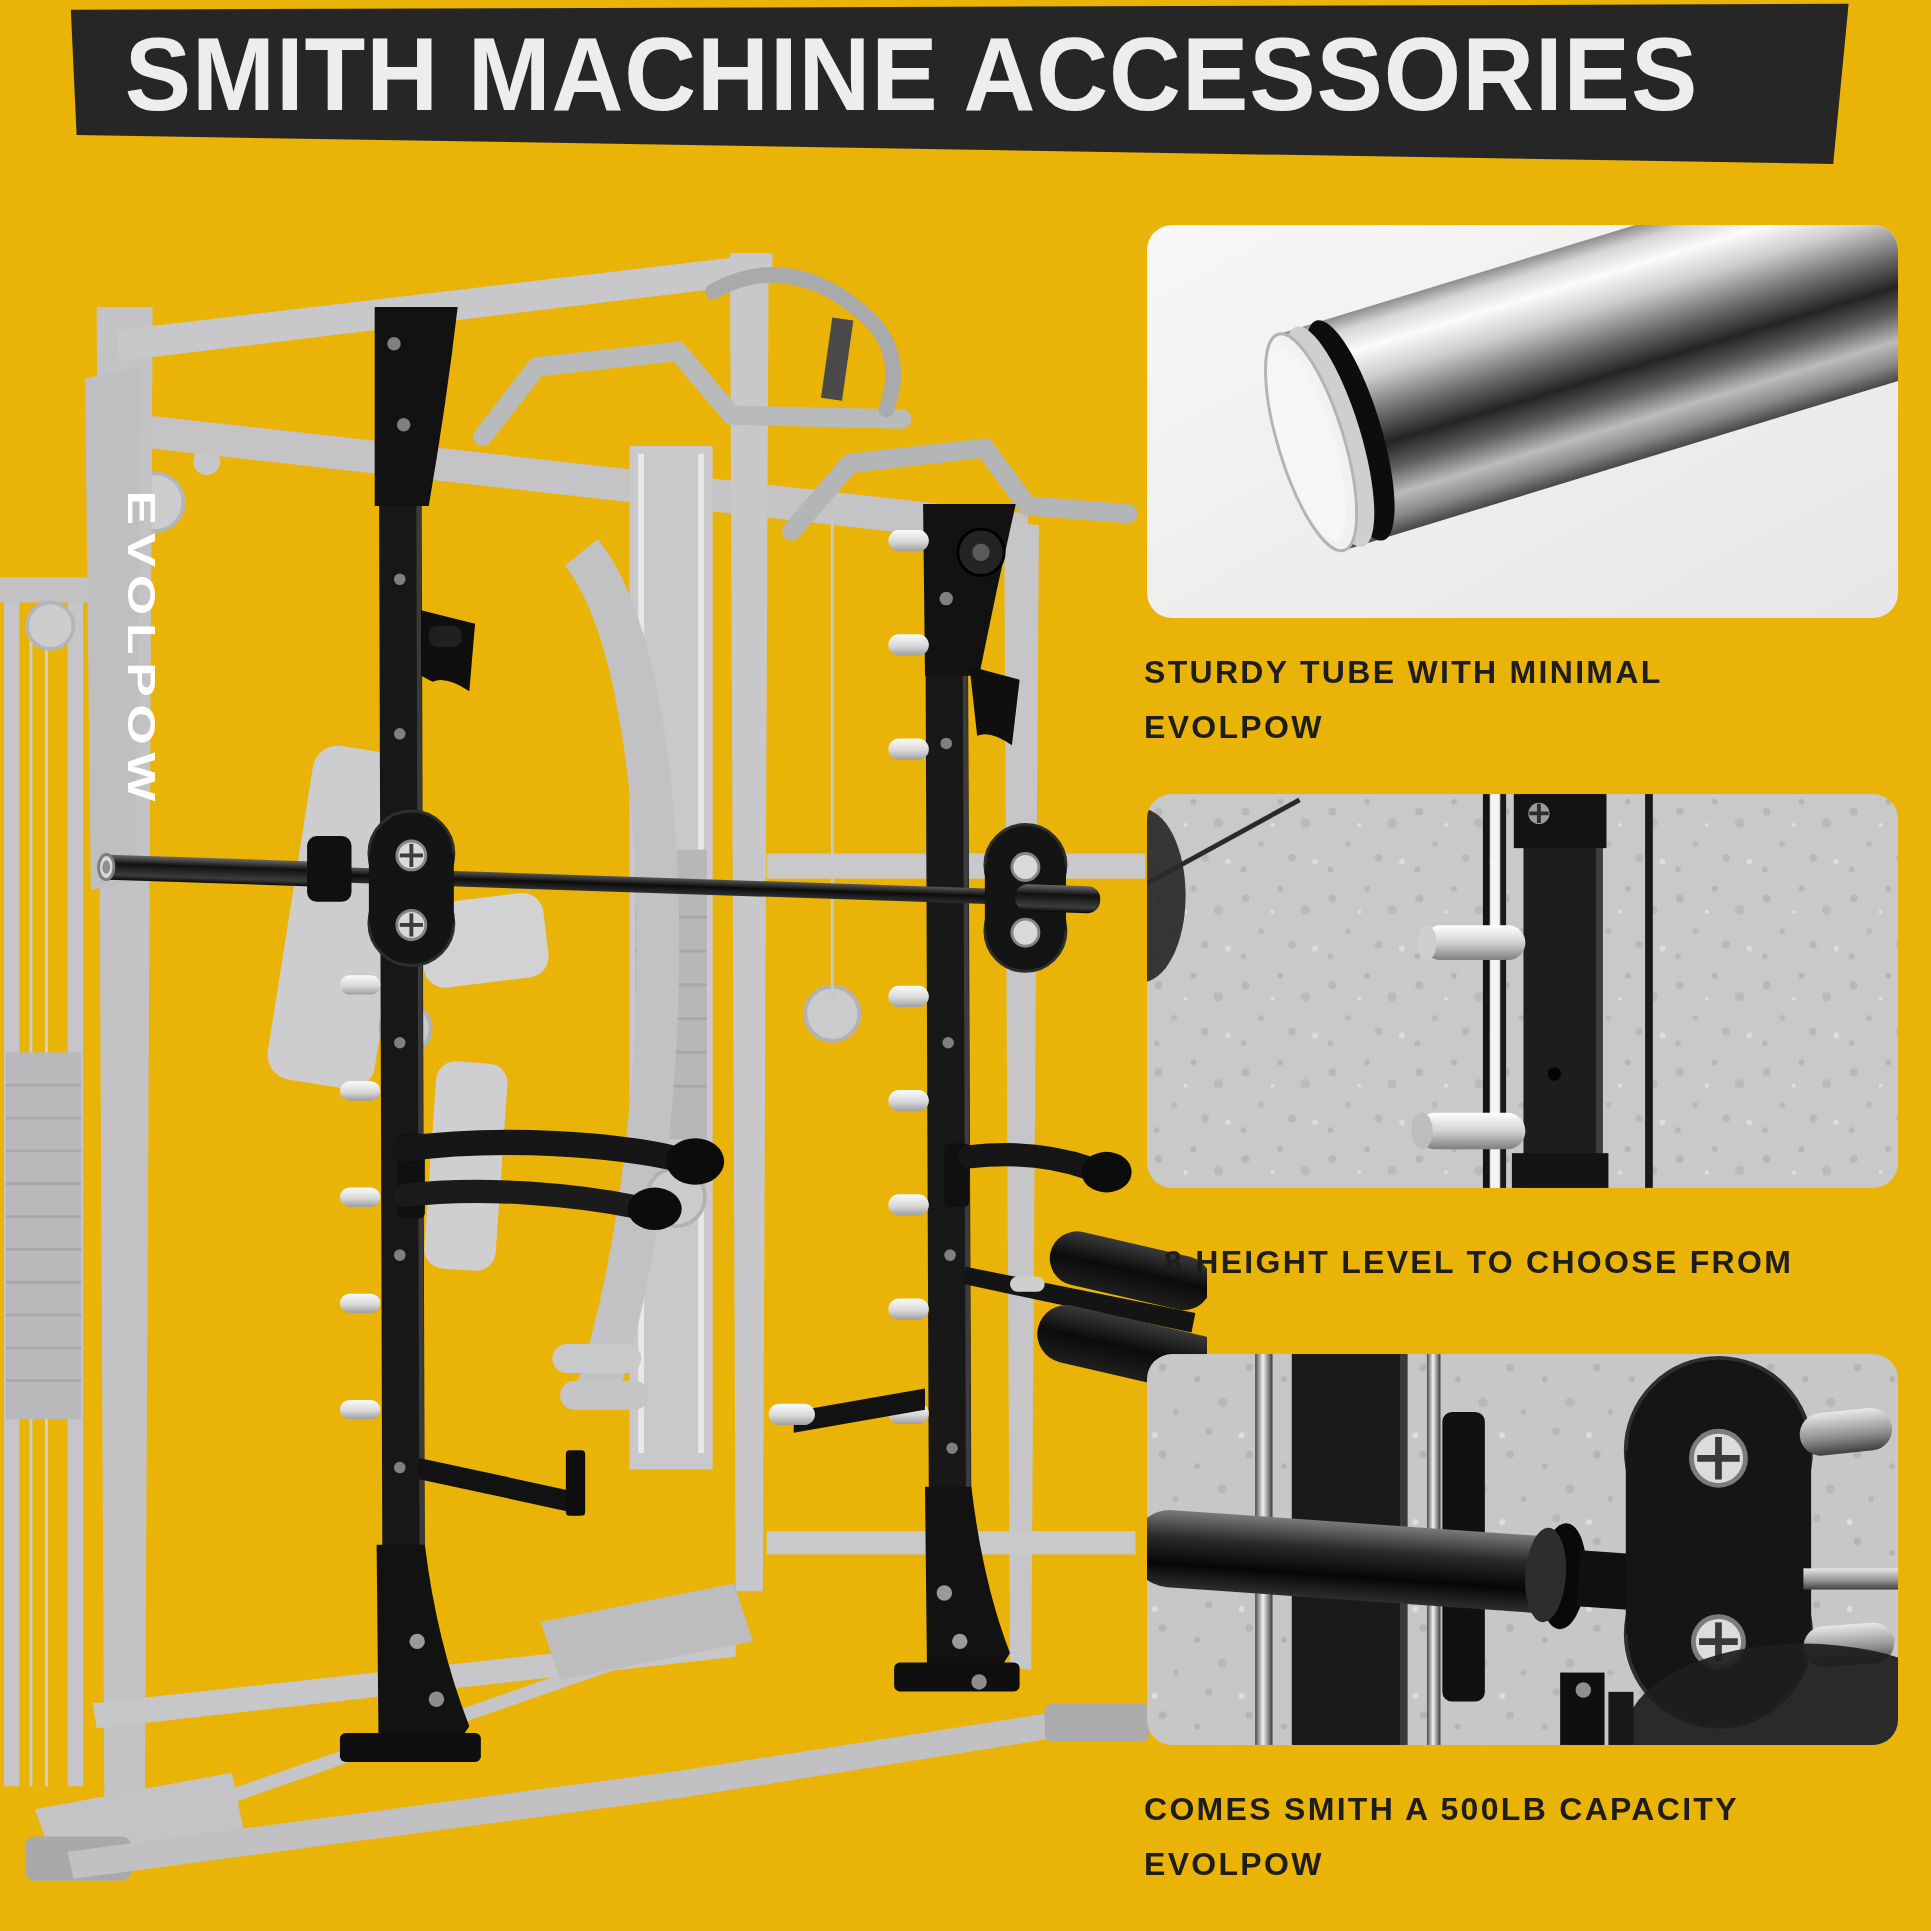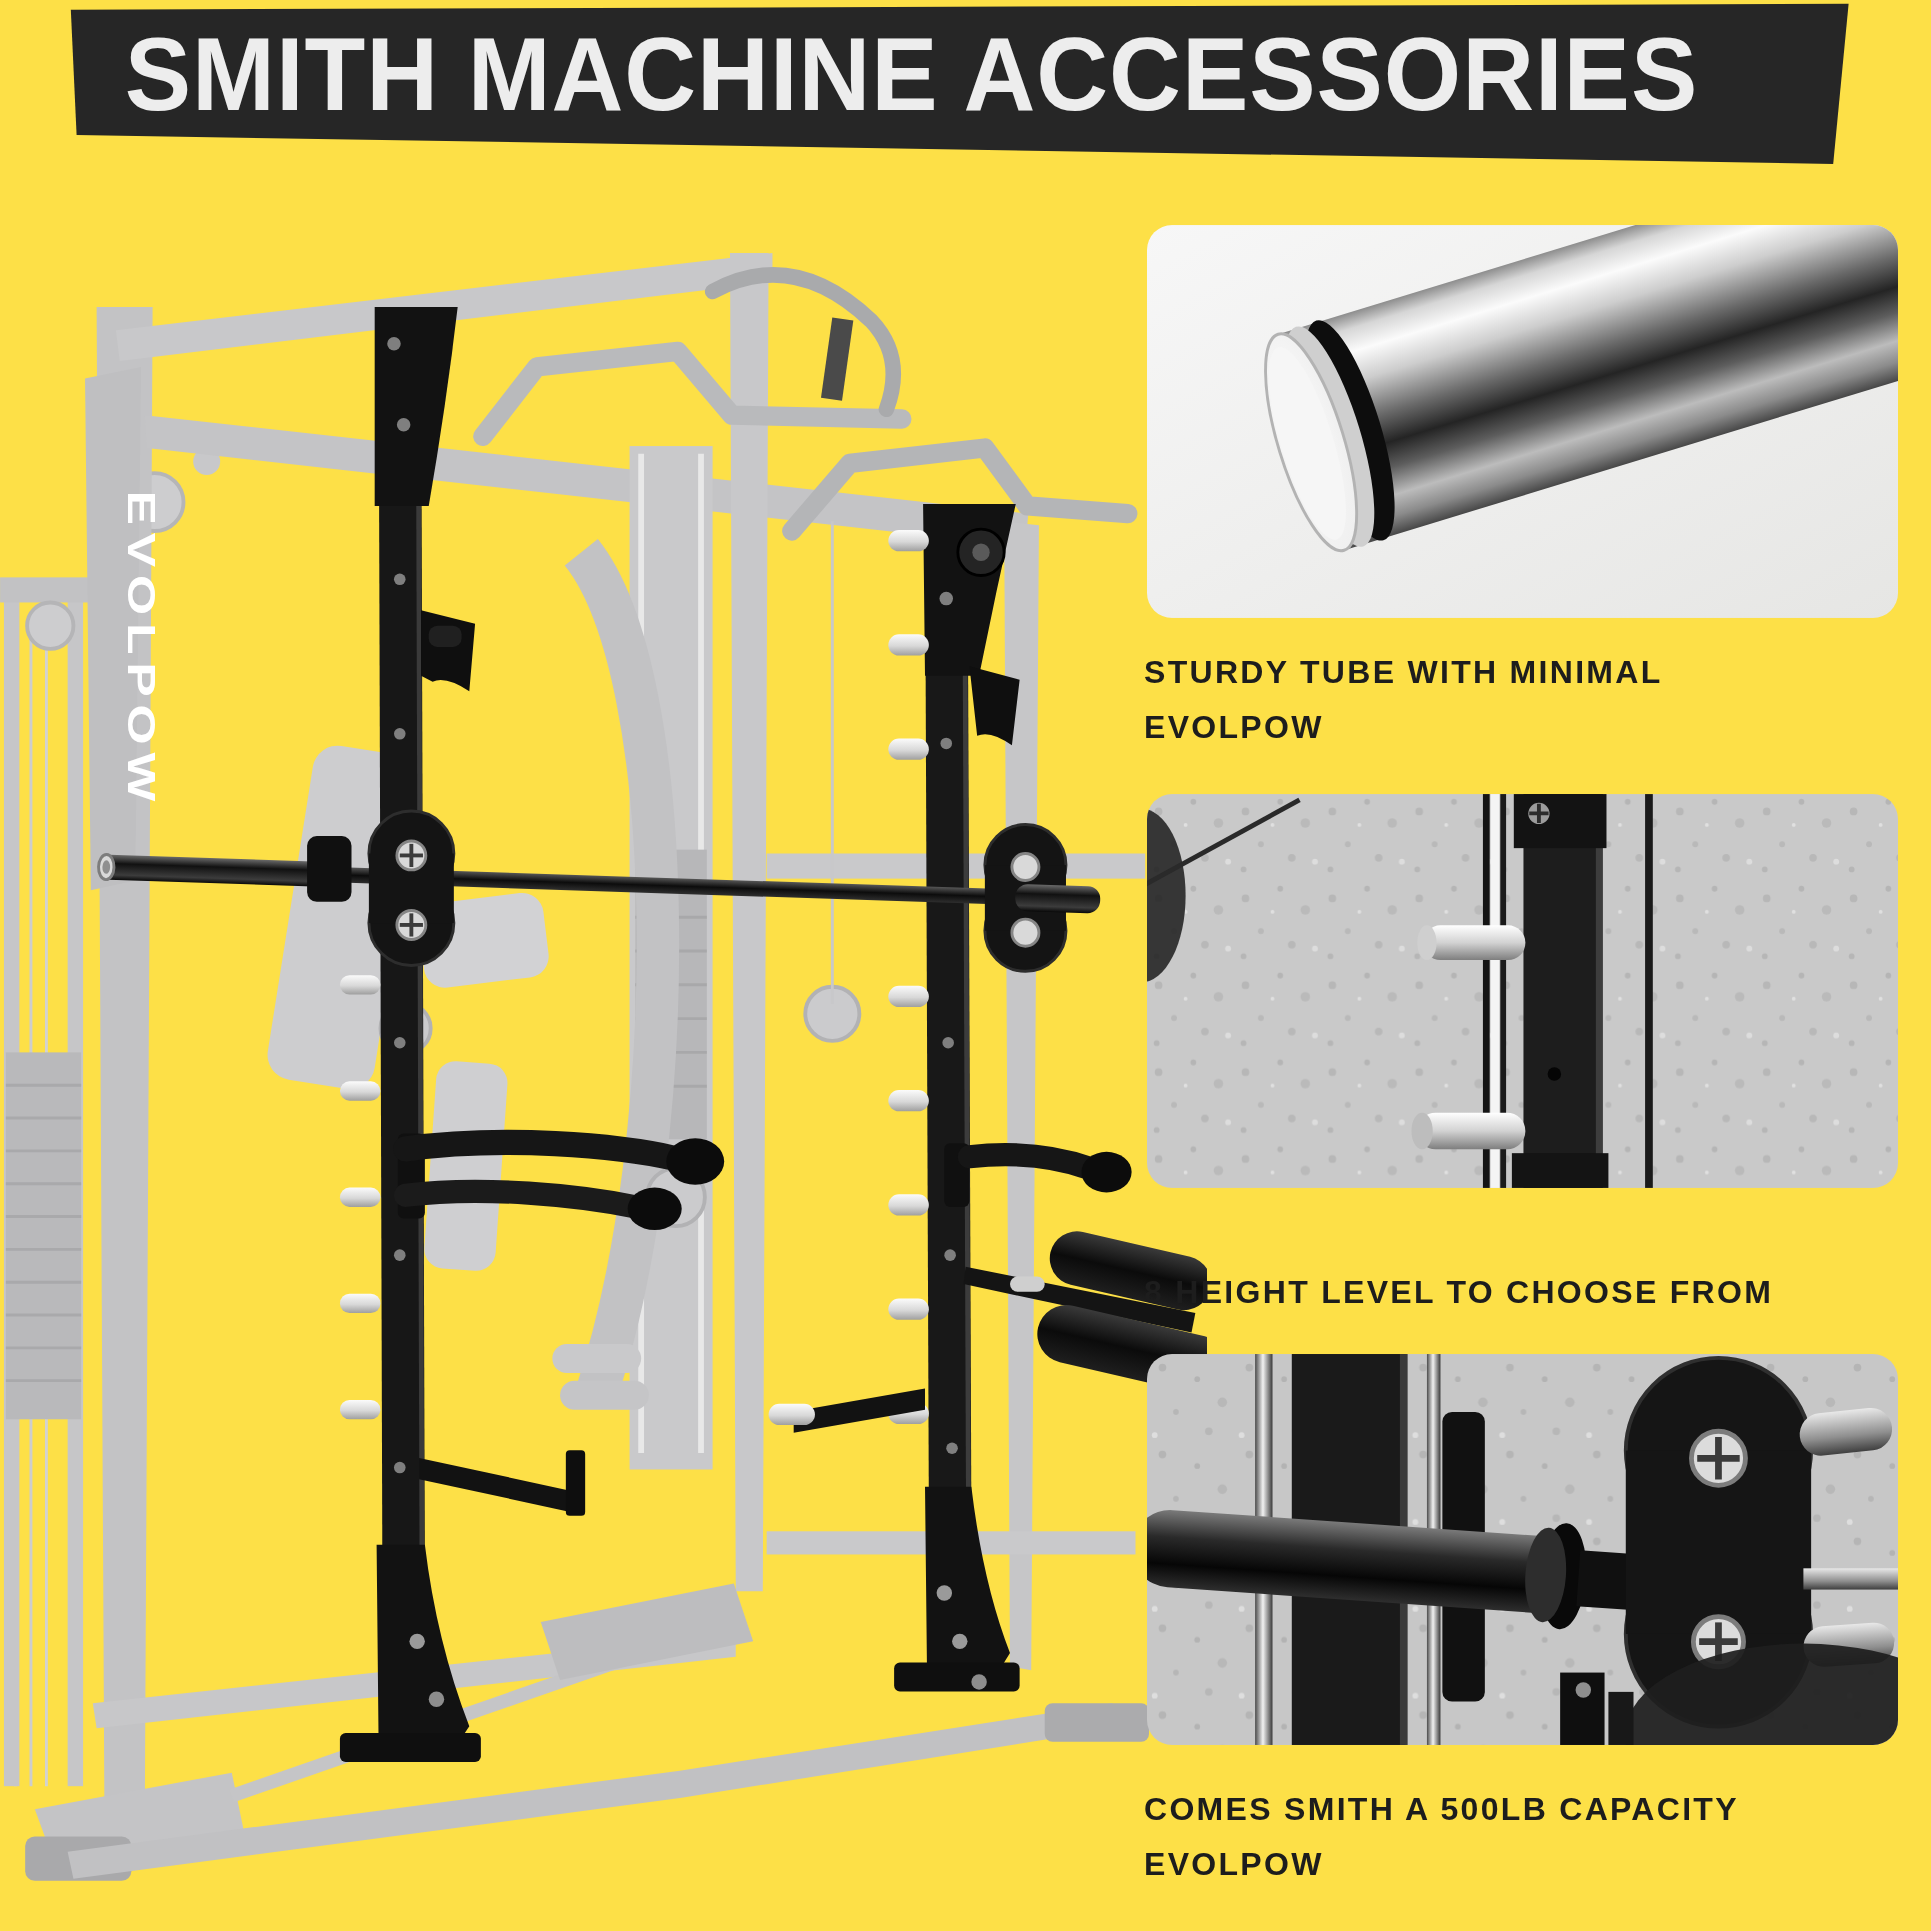--- a/index.html
+++ b/index.html
@@ -1,29 +1,29 @@
 <!DOCTYPE html>
 <html><head>
 <meta charset="utf-8">
 <style>
   html,body{margin:0;padding:0;background:#ffffff;}
-  .page{position:relative;width:1931px;height:1931px;background:#fde047;overflow:hidden;
+  .page{position:relative;width:1931px;height:1931px;background:#eab308;overflow:hidden;
         font-family:"Liberation Sans", sans-serif;}
   
   .banner-svg{position:absolute;left:0;top:0;width:1931px;height:188px;}
   
   .card{position:absolute;left:1147px;width:751px;border-radius:25px;overflow:hidden;}
   .card svg{display:block;}
   .card1{top:225px;height:393px;}
   .card2{top:794px;height:394px;}
   .card3{top:1354px;height:391px;}
   .caption{position:absolute;left:1144px;width:734px;color:#1d1d1d;
            font-size:32px;font-weight:700;letter-spacing:2.3px;line-height:55px;}
   .cap1{top:645px;}
-  .cap2{top:1265px;}
+  .cap2{top:1235px;margin-left:20px;}
   .cap3{top:1782px;}
   
   .machine-svg{position:absolute;left:0;top:0;width:1207px;height:1931px;}
 </style>
 </head>
 <body>
 
 <div class="page">
 
   <svg class="banner-svg" viewBox="0 0 2000 195">

